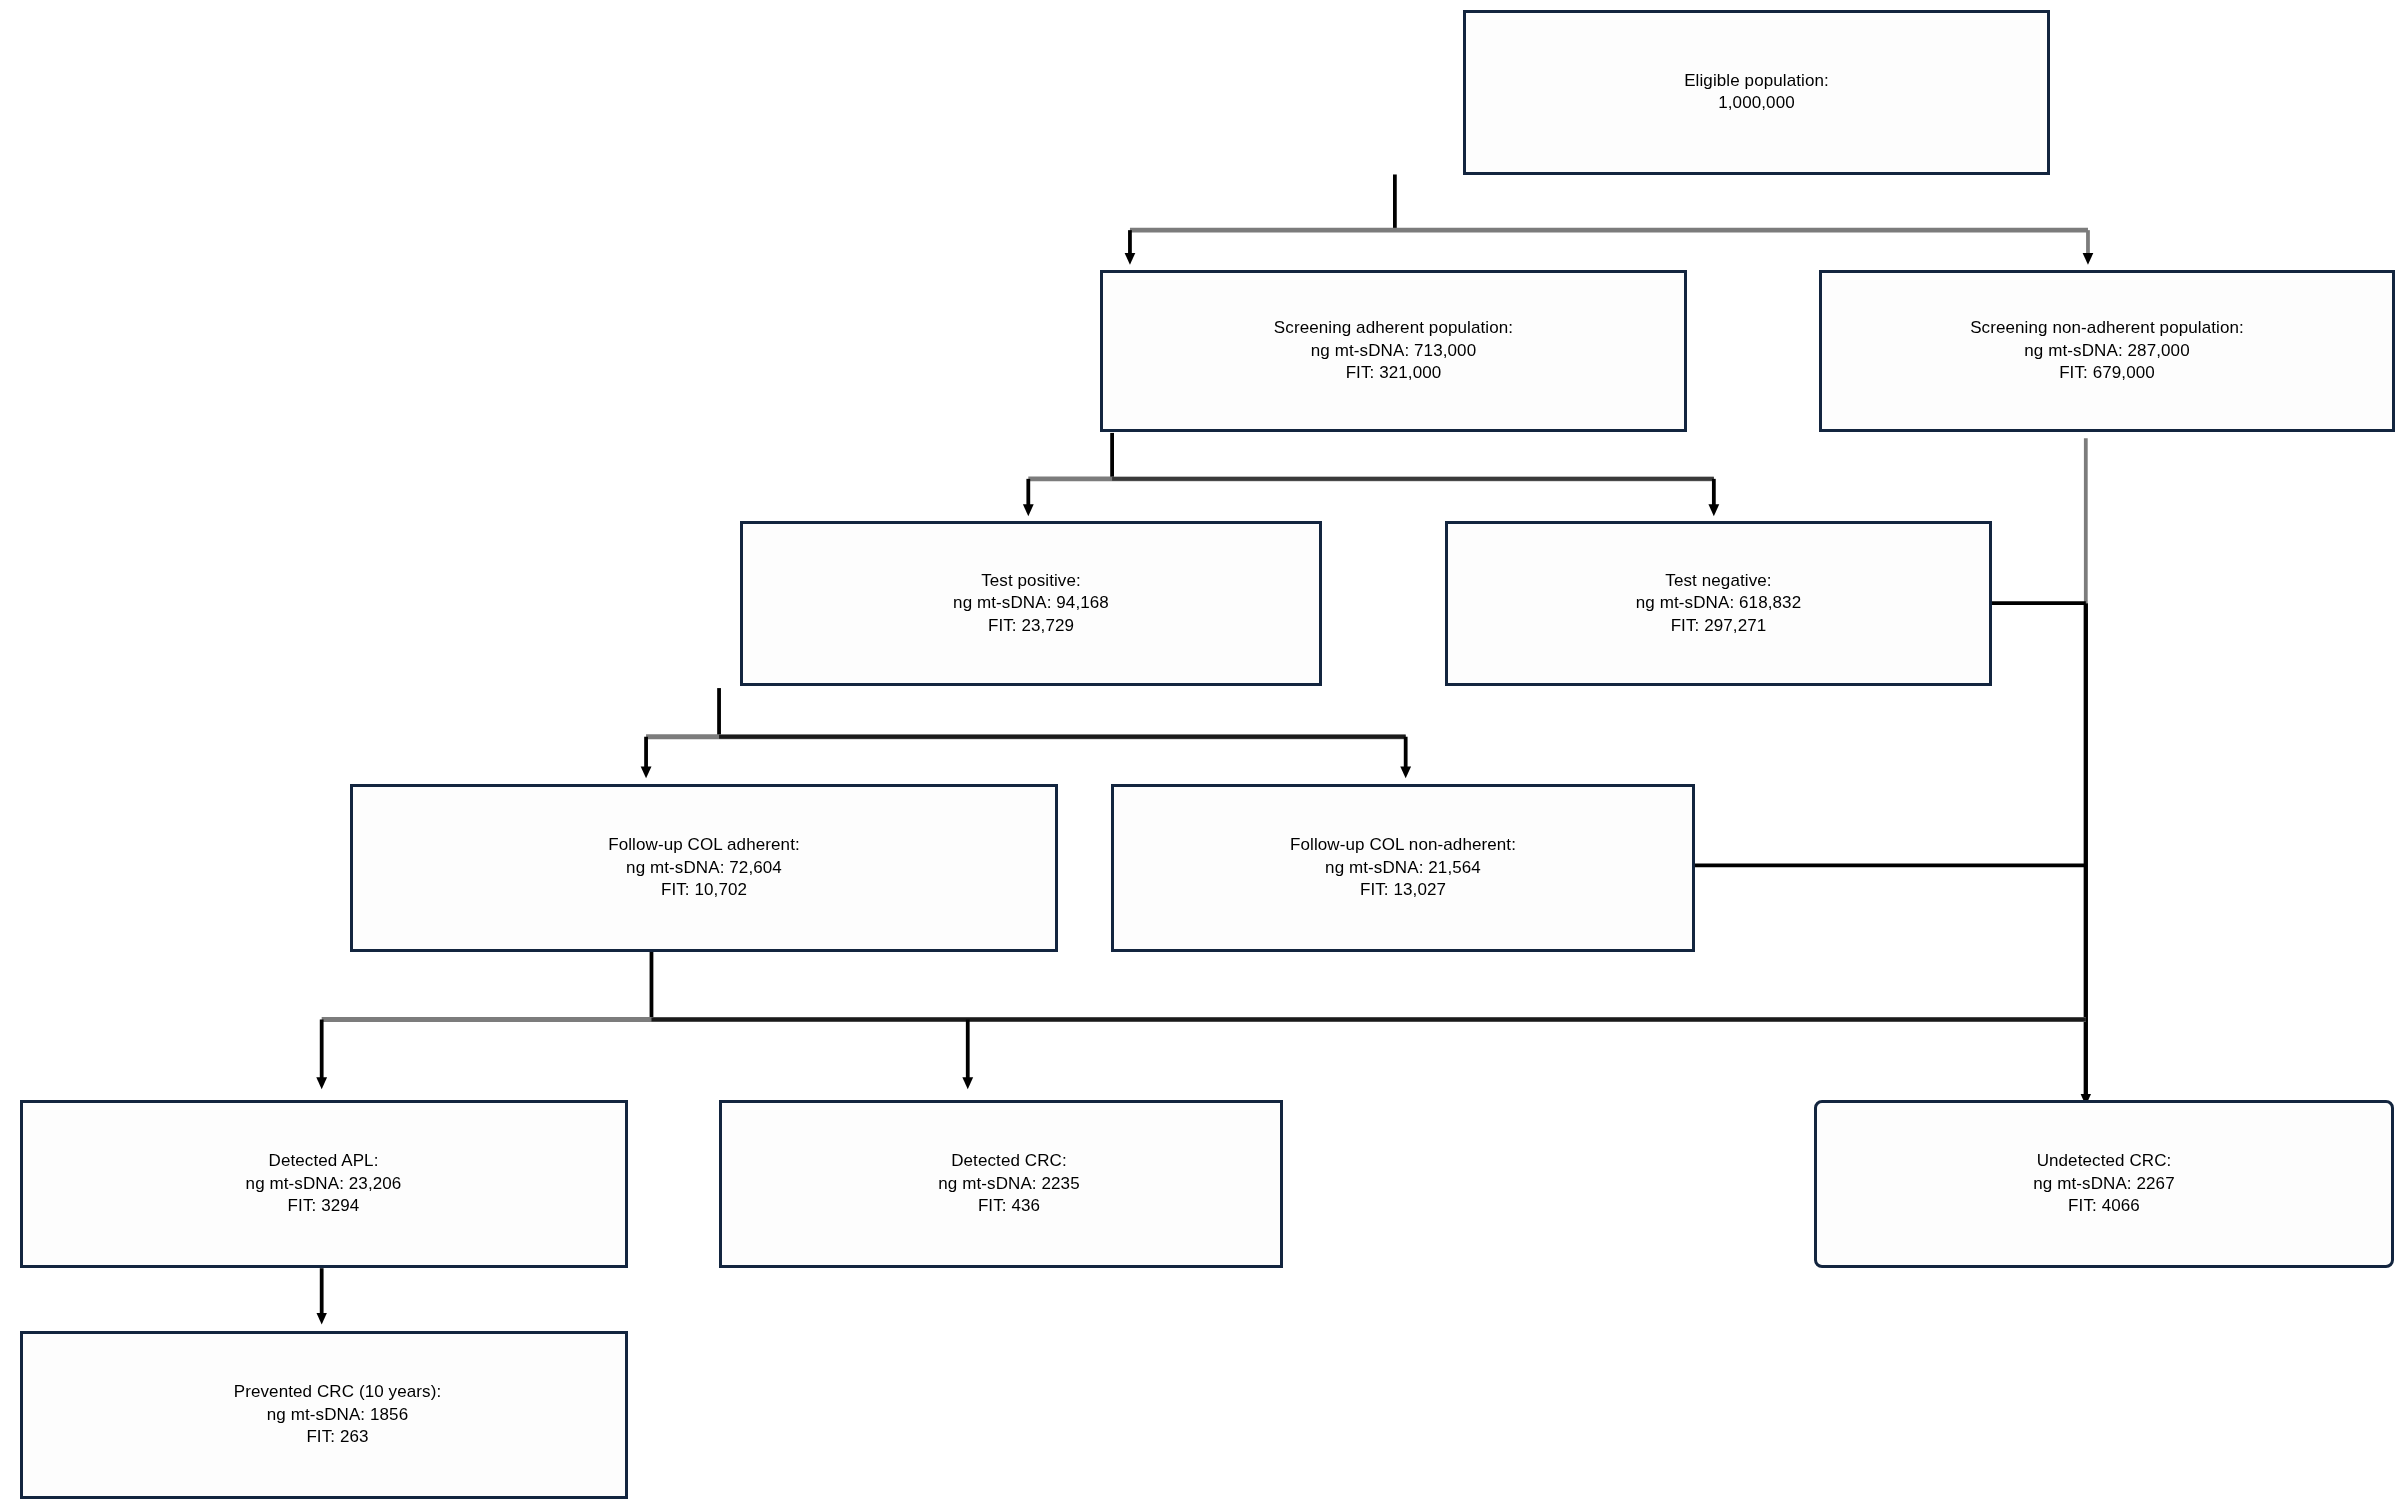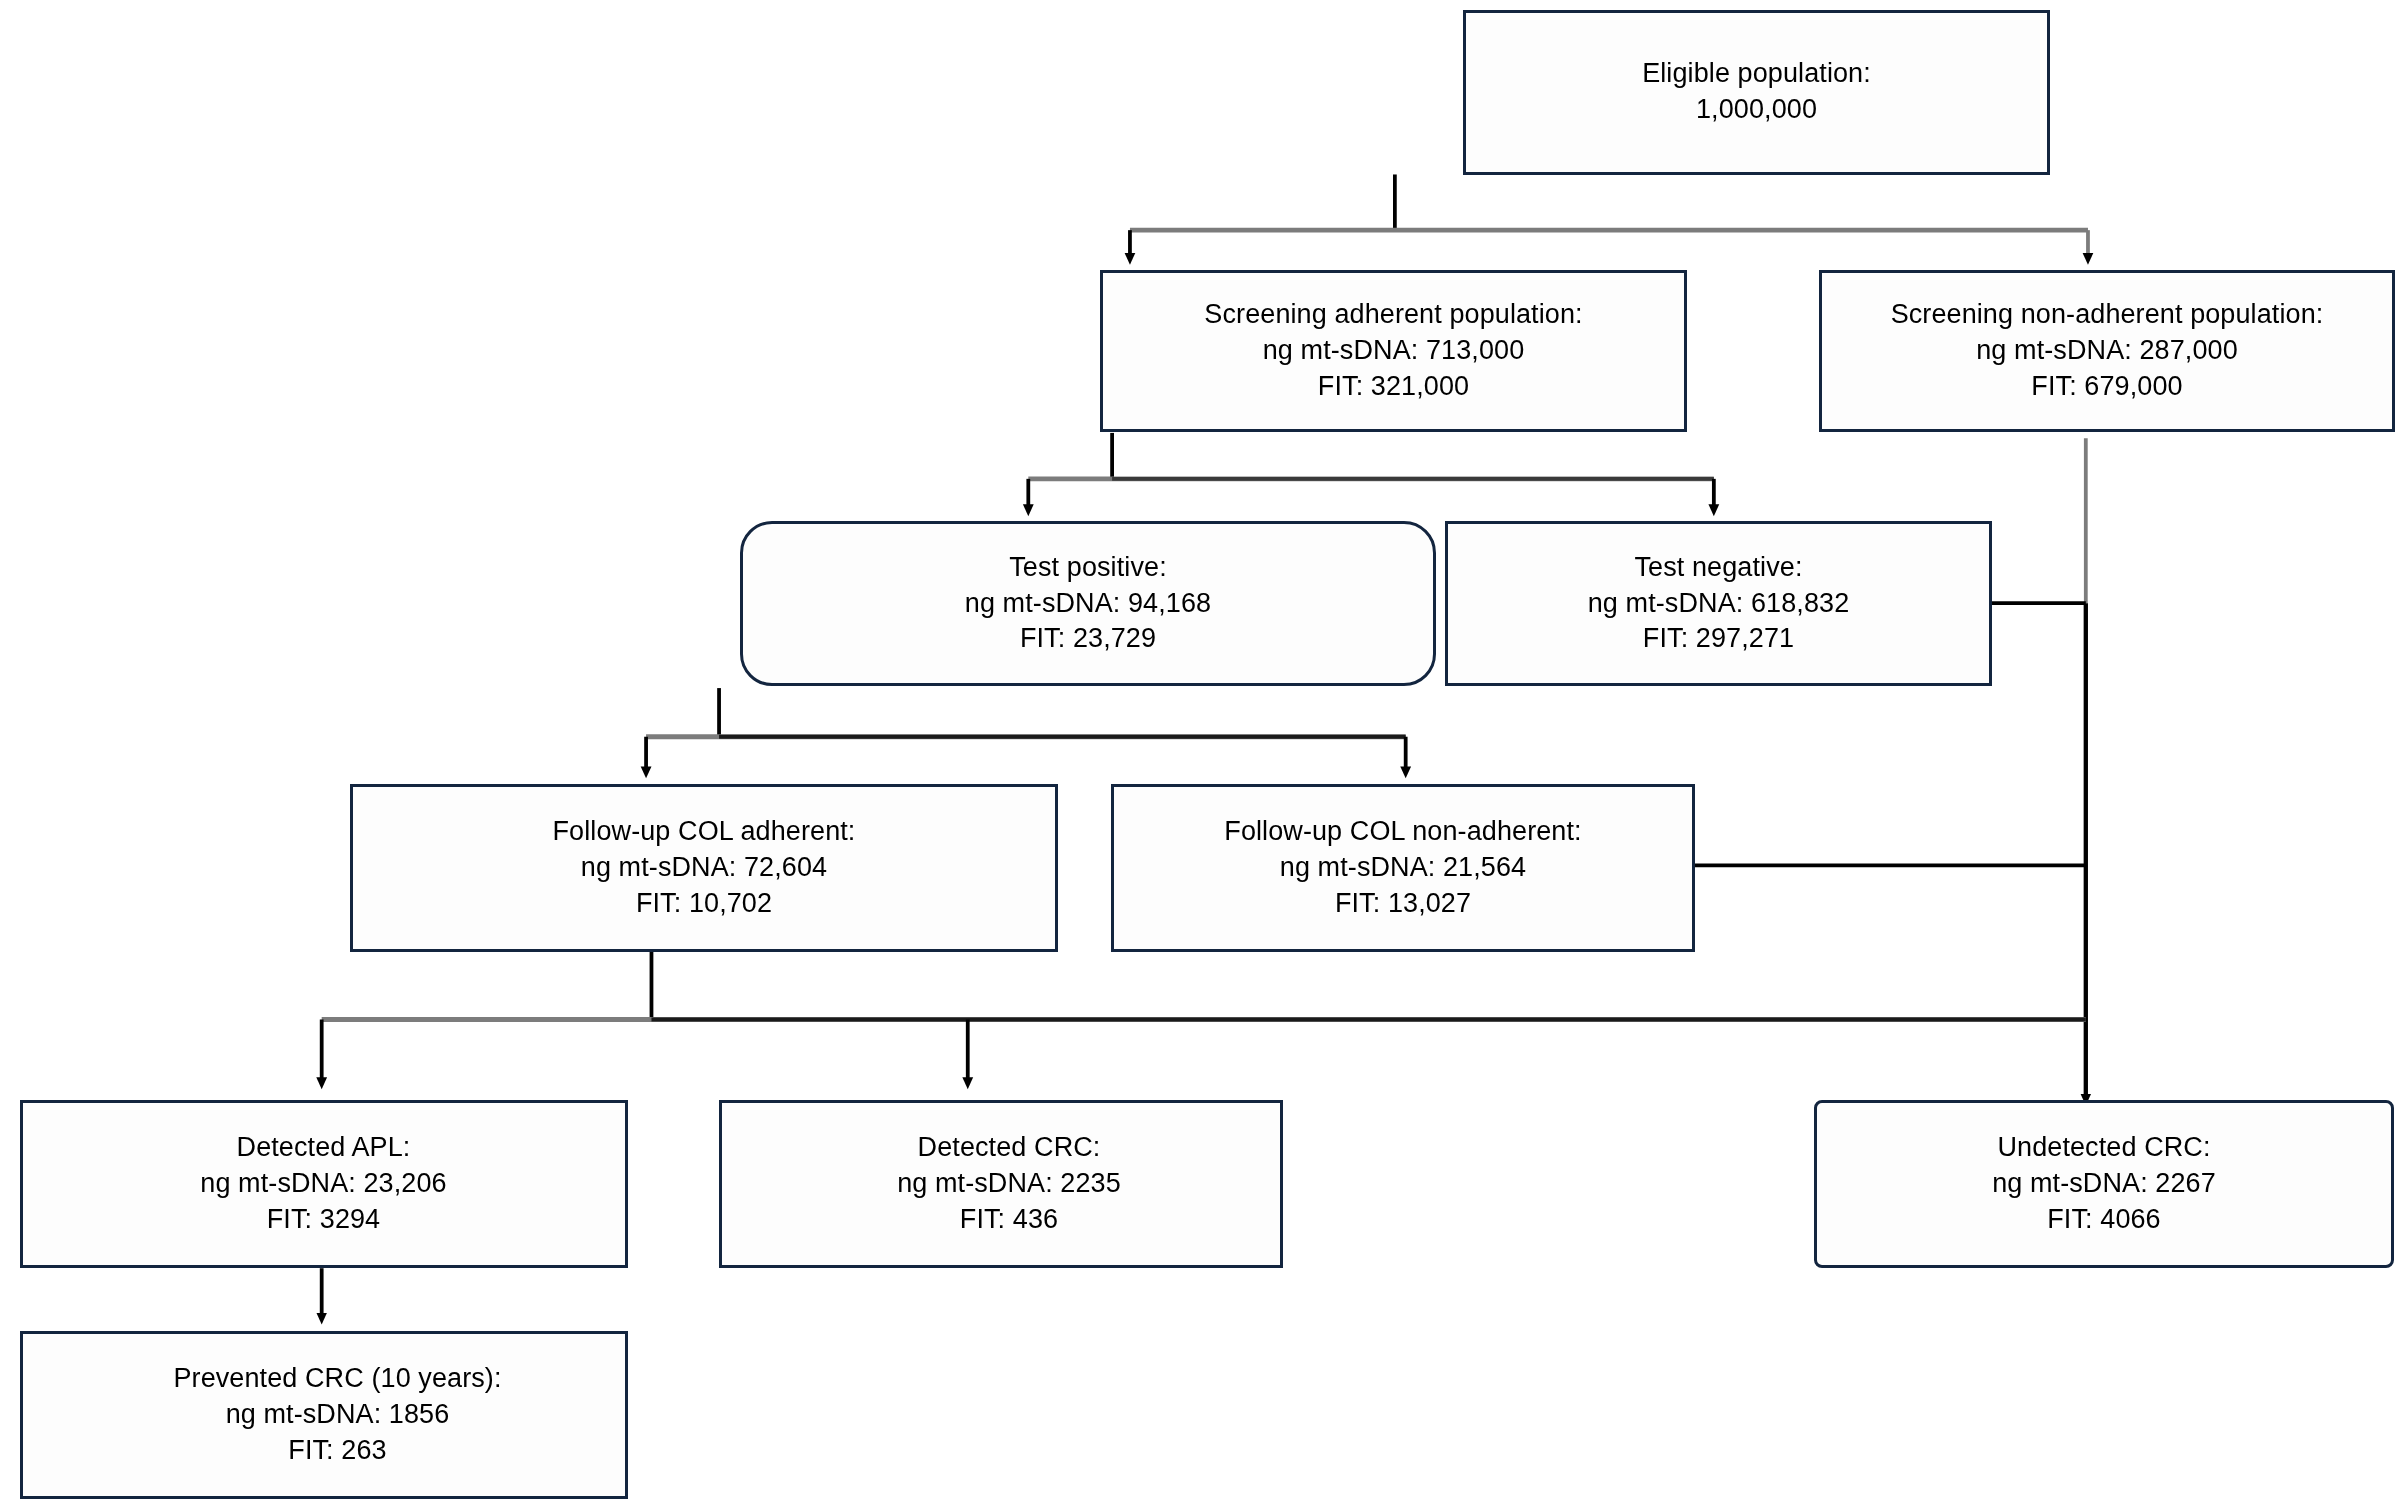--- a/index.html
+++ b/index.html
@@ -10,21 +10,21 @@
     position:absolute;
     box-sizing:border-box;
     border:3.8px solid #13253f;
     background:#fdfdfd;
     display:flex;
     flex-direction:column;
     align-items:center;
     justify-content:center;
     text-align:center;
     color:#000000;
-    font-size:27px;
+    font-size:17px;
     line-height:1.33;
     letter-spacing:0.1px;
   }
   .node .ln{display:block;white-space:nowrap;}
 </style>
 </head>
 <body>
 
 <div id="stage">
 
@@ -94,21 +94,21 @@
     <span class="ln">ng mt-sDNA: 713,000</span>
     <span class="ln">FIT: 321,000</span>
   </div>
 
   <div class="node" style="left:1819px; top:270px; width:576px; height:162px;">
     <span class="ln">Screening non-adherent  population:</span>
     <span class="ln">ng mt-sDNA: 287,000</span>
     <span class="ln">FIT: 679,000</span>
   </div>
 
-  <div class="node" style="left:740px; top:521px; width:696px; height:165px;border-radius:32px;">
+  <div class="node" style="left:740px; top:521px; width:582px; height:165px;">
     <span class="ln">Test positive:</span>
     <span class="ln">ng mt-sDNA: 94,168</span>
     <span class="ln">FIT: 23,729</span>
   </div>
 
   <div class="node" style="left:1445px; top:521px; width:547px; height:165px;justify-content:center;">
     <span class="ln">Test negative:</span>
     <span class="ln">ng mt-sDNA: 618,832</span>
     <span class="ln">FIT: 297,271</span>
   </div>

